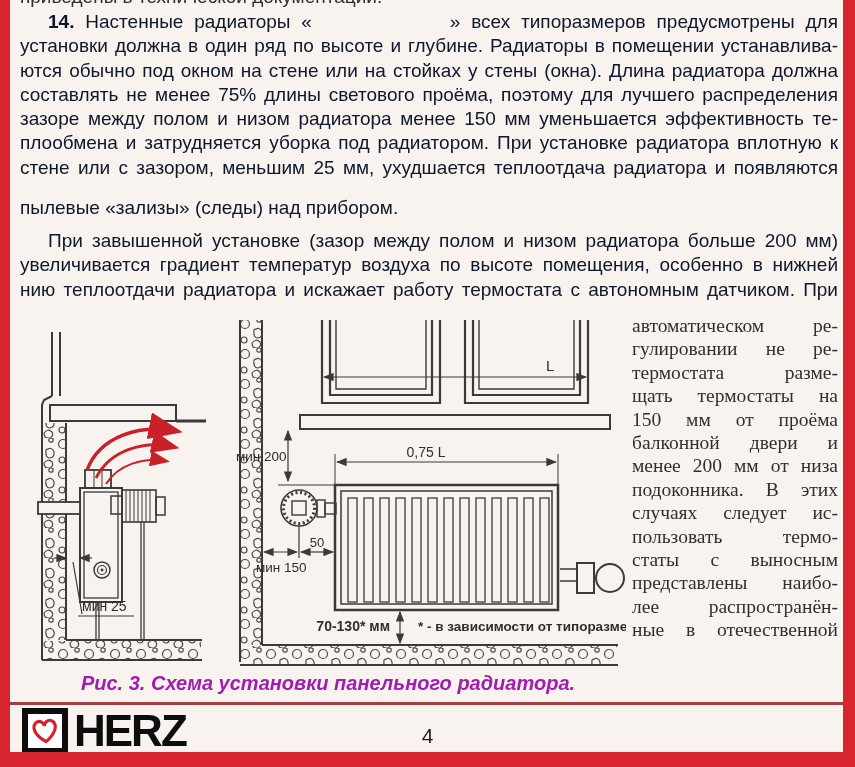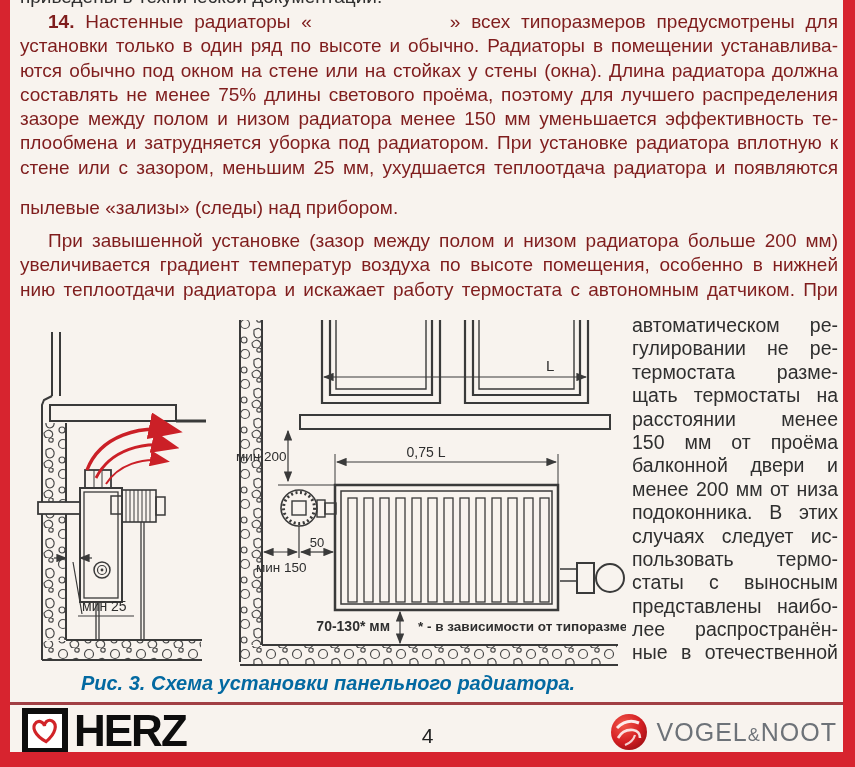--- a/index.html
+++ b/index.html
@@ -2,31 +2,31 @@
 <html><head>
 <meta charset="utf-8">
 <style>
   html,body{margin:0;padding:0;}
   body{font-family:"Liberation Sans","DejaVu Sans",sans-serif;}
   #page{position:relative;width:855px;height:767px;background:#f8f3ee;overflow:hidden;color:#2e2e2e;}
   .border{position:absolute;background:#d7242f;z-index:5;}
   #border-left{left:0;top:0;width:10px;height:767px;}
   #border-right{right:0;top:0;width:12px;height:767px;}
   #border-bottom{left:0;bottom:0;width:855px;height:15px;}
-  .bodytext{position:absolute;left:20px;width:818px;font-size:19px;color:#7f1d1d;}
+  .bodytext{position:absolute;left:20px;width:818px;font-size:19px;color:#0f172a;}
   .tline{height:24.3px;line-height:24.3px;text-align:justify;text-align-last:justify;white-space:nowrap;}
   .tline.last{text-align-last:left;margin-top:16px;}
   .tline.indent{text-indent:28px;}
   #cut-line{position:absolute;top:-14px;left:20px;font-size:19px;color:#2f2f2f;}
   .b{font-weight:bold;}
   .brand-gap{display:inline-block;width:116px;}
-  #right-col{position:absolute;left:632px;top:314px;width:206px;font-size:19.5px;color:#2f2f2f;}
+  #right-col{position:absolute;left:632px;top:314px;width:206px;font-size:19.5px;color:#2f2f2f;font-family:Liberation Serif, serif;}
   #right-col .rline{height:23.4px;line-height:23.4px;text-align:justify;text-align-last:justify;white-space:nowrap;}
   #figure-svg{position:absolute;left:30px;top:318px;}
-  #caption{position:absolute;left:30px;top:672px;width:596px;text-align:center;font-size:20px;font-weight:bold;font-style:italic;color:#0369a1;}
+  #caption{position:absolute;left:30px;top:672px;width:596px;text-align:center;font-size:20px;font-weight:bold;font-style:italic;color:#a21caf;}
   #footer-sep{position:absolute;left:10px;top:702px;width:833px;height:3px;background:#a13f44;}
   #page-number{position:absolute;left:0;top:724px;width:855px;text-align:center;font-size:21px;color:#222;}
   #herz-logo{position:absolute;left:22px;top:708px;display:flex;align-items:center;}
   #herz-box{width:34px;height:34px;border:6px solid #0d0d0d;background:#fff;display:flex;align-items:center;justify-content:center;}
   #herz-text{font-size:44px;font-weight:900;letter-spacing:-2px;color:#0d0d0d;margin-left:6px;line-height:44px;}
   #vogel-logo{position:absolute;right:18px;top:712px;display:flex;align-items:center;}
   #vogel-text{font-size:25px;font-weight:500;color:#6d7278;letter-spacing:1px;margin-left:8px;}
   #vogel-text .amp{font-size:18px;}
   svg text{font-family:"Liberation Sans","DejaVu Sans",sans-serif;fill:#2e2e2e;}
 </style>
@@ -40,41 +40,40 @@
 
   <div id="cut-line">приведены в технической документации.</div>
 
   <div class="bodytext" style="top:10px;">
     <div class="tline indent">
       <span class="b">14.</span>
       <span>Настенные радиаторы «</span>
       <span class="brand-gap"></span>
       <span>» всех типоразмеров предусмотрены для</span>
     </div>
-    <div class="tline">установки только в один ряд по высоте и обычно. Радиаторы в помещении устанавлива-</div>
+    <div class="tline">установки должна в один ряд по высоте и глубине. Радиаторы в помещении устанавлива-</div>
     <div class="tline">ются обычно под окном на стене или на стойках у стены (окна). Длина радиатора должна</div>
     <div class="tline">составлять не менее 75% длины светового проёма, поэтому для лучшего распределения</div>
     <div class="tline">зазоре между полом и низом радиатора менее 150 мм уменьшается эффективность те-</div>
     <div class="tline">плообмена и затрудняется уборка под радиатором. При установке радиатора вплотную к</div>
     <div class="tline">стене или с зазором, меньшим 25 мм, ухудшается теплоотдача радиатора и появляются</div>
     <div class="tline last">пылевые «зализы» (следы) над прибором.</div>
   </div>
 
   <div class="bodytext" style="top:229px;">
     <div class="tline indent">При завышенной установке (зазор между полом и низом радиатора больше 200 мм)</div>
     <div class="tline">увеличивается градиент температур воздуха по высоте помещения, особенно в нижней</div>
     <div class="tline">нию теплоотдачи радиатора и искажает работу термостата с автономным датчиком. При</div>
   </div>
 
   <div id="right-col">
     <div class="rline">автоматическом ре-</div>
     <div class="rline">гулировании не ре-</div>
     <div class="rline">термостата разме-</div>
     <div class="rline">щать термостаты на</div>
-    <div class="rline">расстоянии менее</div>
     <div class="rline">150 мм от проёма</div>
     <div class="rline">балконной двери и</div>
     <div class="rline">менее 200 мм от низа</div>
     <div class="rline">подоконника. В этих</div>
     <div class="rline">случаях следует ис-</div>
     <div class="rline">пользовать термо-</div>
     <div class="rline">статы с выносным</div>
     <div class="rline">представлены наибо-</div>
     <div class="rline">лее распространён-</div>
     <div class="rline">ные в отечественной</div>
@@ -243,31 +242,13 @@
     <div id="herz-box">
       <svg width="32" height="32" viewBox="0 0 36 36">
         <path d="M18,30 C6,22 3,12 9,7.5 C13.5,4.5 18,9 18,12.5 C18,9 22.5,4.5 27,7.5 C33,12 30,22 18,30 Z" fill="#fff" stroke="#d12328" stroke-width="3.5" transform="rotate(-6 18 18)"></path>
       </svg>
     </div>
     <div id="herz-text">HERZ</div>
   </div>
 
   <div id="page-number">4</div>
 
-  <div id="vogel-logo">
-    <svg width="40" height="40" viewBox="0 0 40 40">
-      <defs>
-        <radialGradient id="vg" cx="35%" cy="30%" r="80%">
-          <stop offset="0%" stop-color="#f2584a"></stop>
-          <stop offset="60%" stop-color="#d41f23"></stop>
-          <stop offset="100%" stop-color="#9e0f14"></stop>
-        </radialGradient>
-      </defs>
-      <circle cx="20" cy="20" r="18" fill="url(#vg)"></circle>
-      <path d="M8,16 Q18,6 30,11" stroke="#fff" stroke-width="3" fill="none" opacity="0.9"></path>
-      <path d="M9,26 Q14,17 24,18 Q31,19 31,26" stroke="#fff" stroke-width="2.6" fill="none" opacity="0.85"></path>
-      <path d="M16,33 Q24,30 26,23" stroke="#fff" stroke-width="2.2" fill="none" opacity="0.8"></path>
-    </svg>
-    <div id="vogel-text">
-      <span>VOGEL</span><span class="amp">&amp;</span><span>NOOT</span>
-    </div>
-  </div>
 </div>
 
 </body></html>

